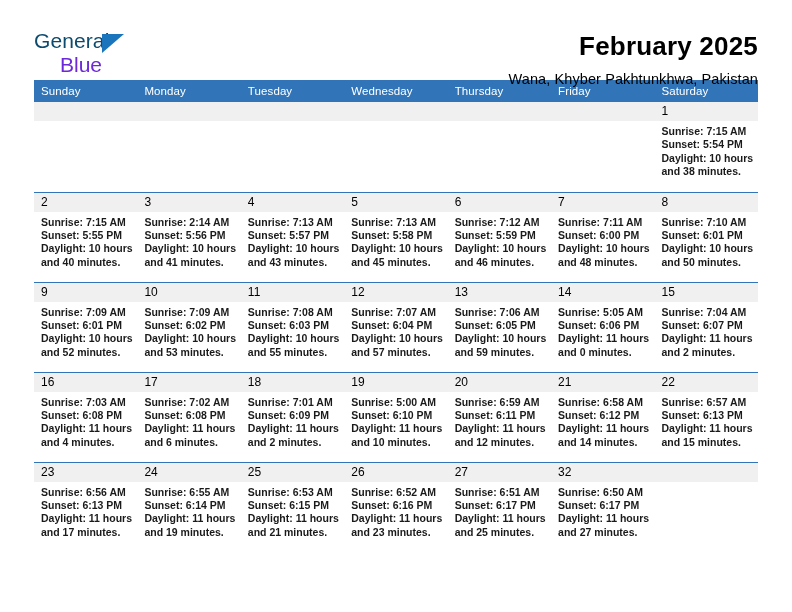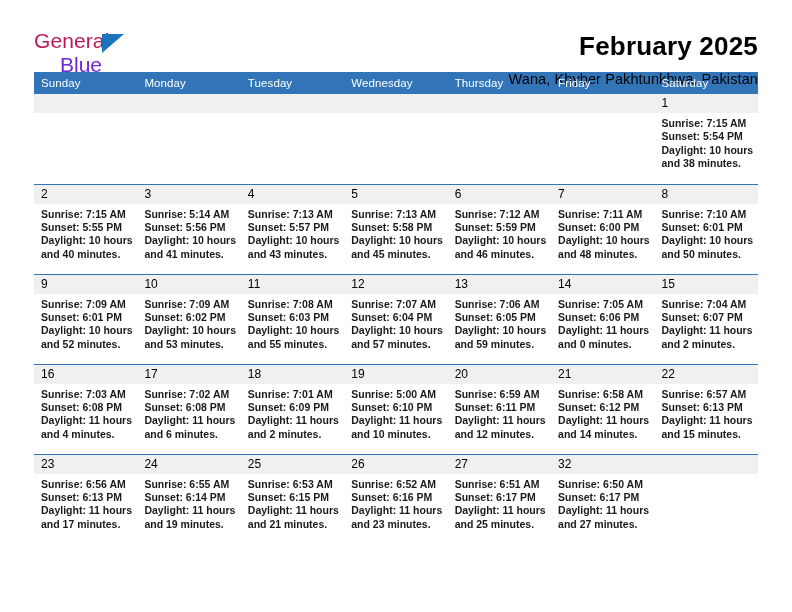--- a/index.html
+++ b/index.html
@@ -30,21 +30,21 @@
   }
 
   .logo {
     position: relative;
     width: 120px;
     height: 48px;
     line-height: 1;
   }
   .logo-general {
     font-size: 21px;
-    color: #be185d;
+    color: #0c4a6e;
     letter-spacing: 0.1px;
     display: block;
     height: 23px;
   }
   .logo-blue {
     font-size: 21px;
     color: #6d28d9;
     display: block;
     margin-left: 26px;
     margin-top: 1px;
@@ -76,21 +76,21 @@
     margin-top: 10px;
     letter-spacing: 0.1px;
     text-align: right;
   }
 
   
   .cal {
     width: 724px;
     border-collapse: collapse;
     table-layout: fixed;
-    margin-top: 0;
+    margin-top: 8px;
   }
 
   .cal th {
     background: #3175b8;
     color: #ffffff;
     font-size: 11.5px;
     font-weight: normal;
     text-align: left;
     padding: 5px 0 5px 7px;
     height: 21px;
@@ -194,21 +194,21 @@
             <div class="info">
               <div>Sunrise: 7:15 AM</div>
               <div>Sunset: 5:55 PM</div>
               <div>Daylight: 10 hours</div>
               <div>and 40 minutes.</div>
             </div>
           </td>
           <td>
             <div class="daynum">3</div>
             <div class="info">
-              <div>Sunrise: 5:14 AM</div>
+              <div>Sunrise: 2:14 AM</div>
               <div>Sunset: 5:56 PM</div>
               <div>Daylight: 10 hours</div>
               <div>and 41 minutes.</div>
             </div>
           </td>
           <td>
             <div class="daynum">4</div>
             <div class="info">
               <div>Sunrise: 7:13 AM</div>
               <div>Sunset: 5:57 PM</div>
@@ -295,21 +295,21 @@
             <div class="info">
               <div>Sunrise: 7:06 AM</div>
               <div>Sunset: 6:05 PM</div>
               <div>Daylight: 10 hours</div>
               <div>and 59 minutes.</div>
             </div>
           </td>
           <td>
             <div class="daynum">14</div>
             <div class="info">
-              <div>Sunrise: 7:05 AM</div>
+              <div>Sunrise: 5:05 AM</div>
               <div>Sunset: 6:06 PM</div>
               <div>Daylight: 11 hours</div>
               <div>and 0 minutes.</div>
             </div>
           </td>
           <td>
             <div class="daynum">15</div>
             <div class="info">
               <div>Sunrise: 7:04 AM</div>
               <div>Sunset: 6:07 PM</div>

